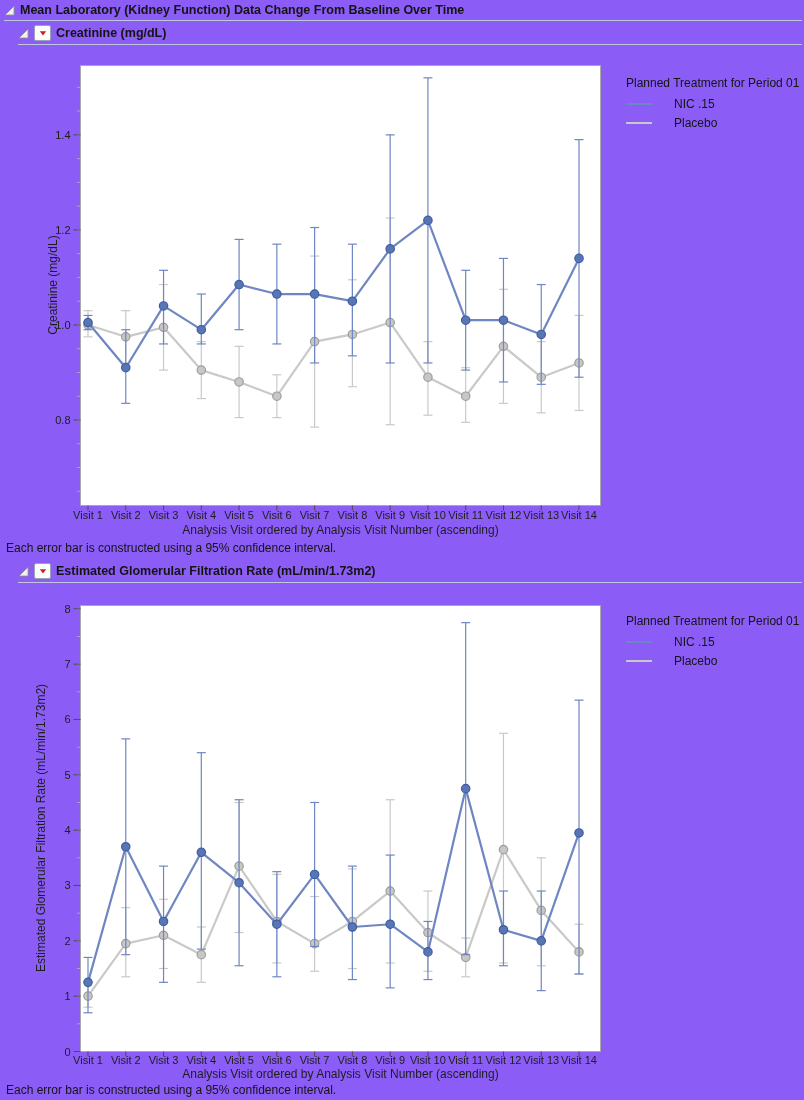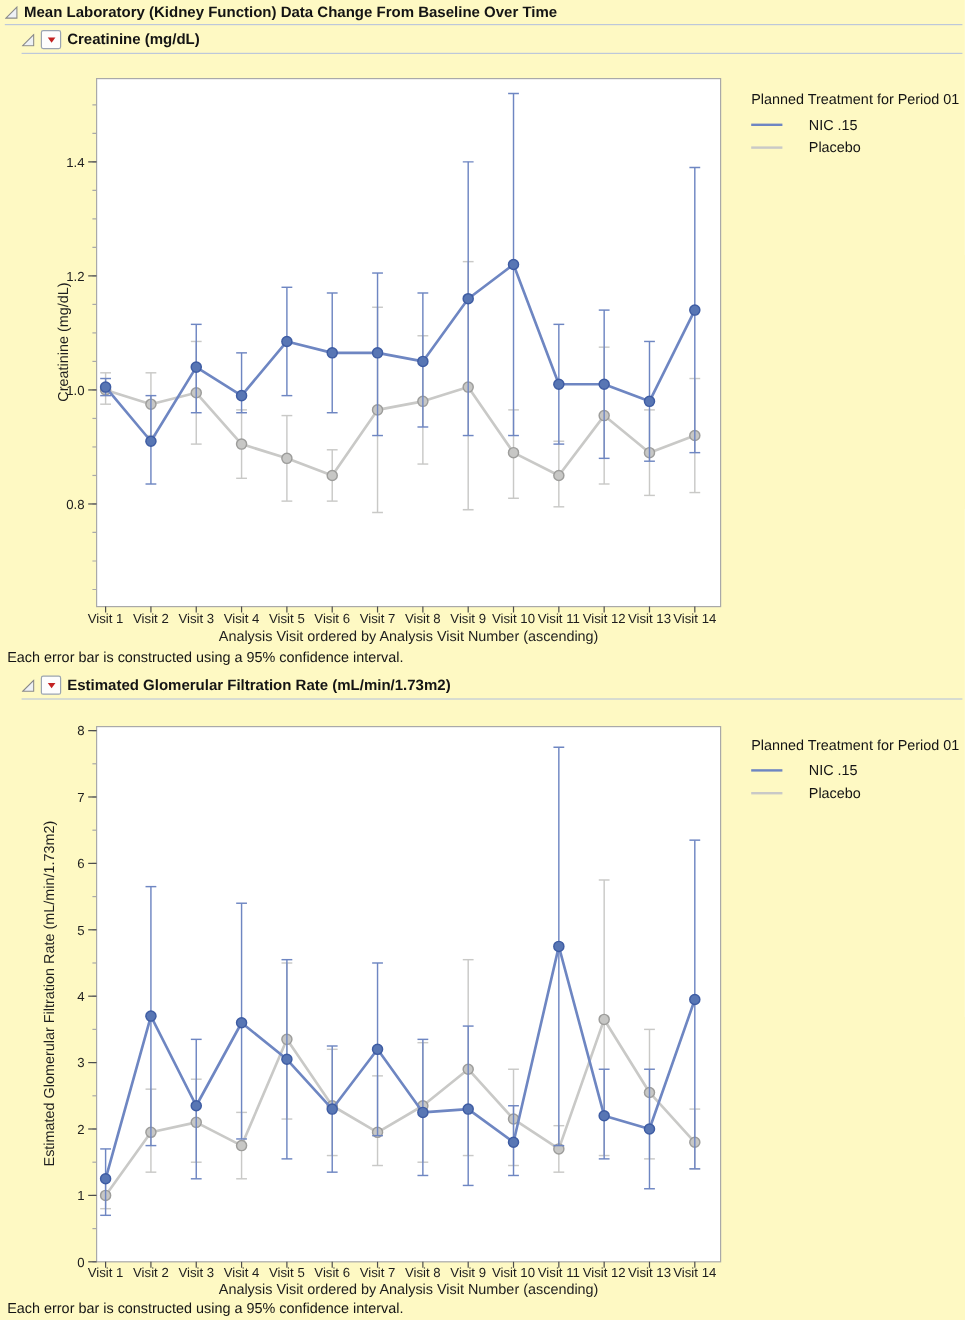--- a/index.html
+++ b/index.html
@@ -1,16 +1,16 @@
 <!DOCTYPE html>
 <html><head>
 <meta charset="utf-8">
 <style>
   html,body{margin:0;padding:0;}
-  .page{position:relative;width:804px;height:1100px;background:#fef9c3;
+  .page{position:relative;width:804px;height:1100px;background:#8b5cf6;
         font-family:"Liberation Sans",sans-serif;color:#141414;overflow:hidden;}
   .hdr{position:absolute;display:flex;align-items:center;gap:5px;
        font-weight:bold;font-size:12.5px;border-bottom:1px solid #bdc8da;
        padding-bottom:3px;white-space:nowrap;}
   .hdr1{left:4px;top:3px;right:2px;}
   .hdr2{left:18px;top:25px;right:2px;}
   .hdr3{left:18px;top:563px;right:2px;}
   .disc{width:11px;height:11px;flex:0 0 auto;}
   .redbtn{display:inline-flex;align-items:center;justify-content:center;
           width:15px;height:14px;background:#fdfdfd;border:1px solid #9aa4b2;

